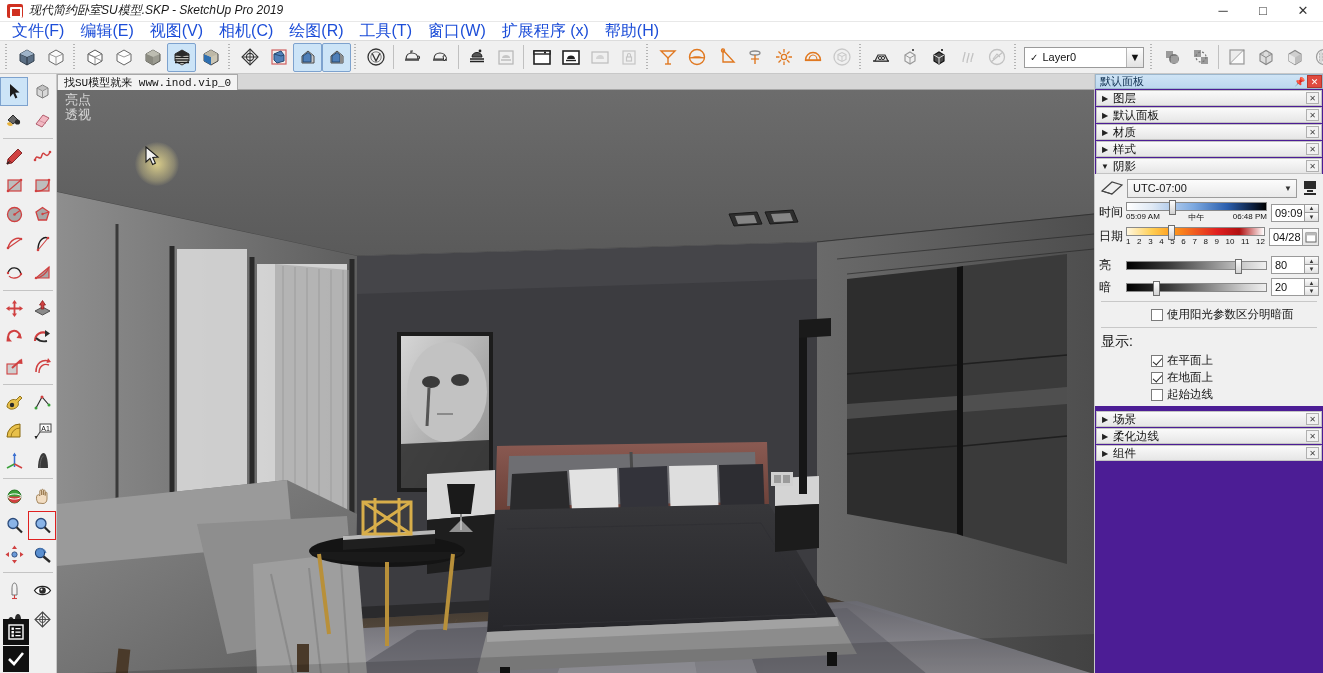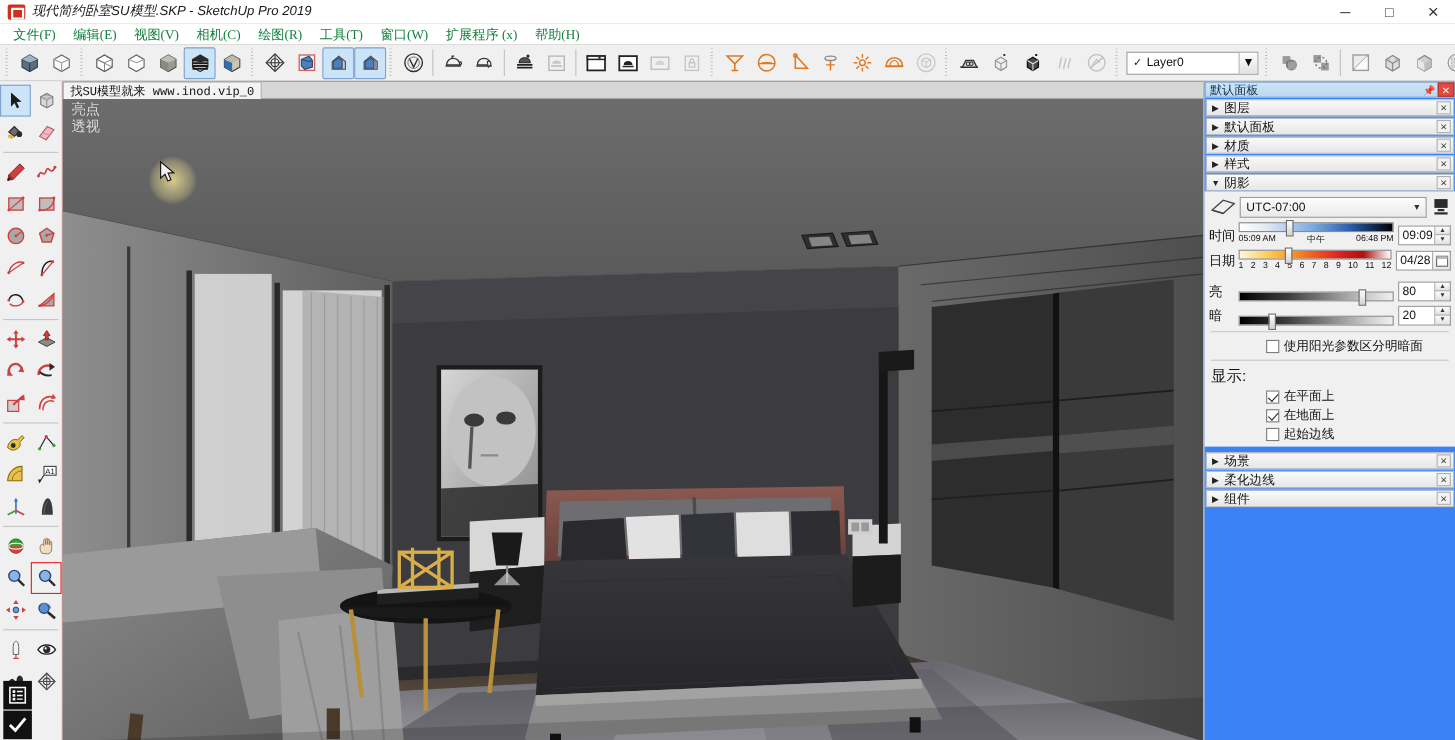--- a/index.html
+++ b/index.html
@@ -29,21 +29,21 @@
   #title-text { font-size: 12px; color: #1a1a1a; white-space: nowrap; font-style: italic; }
   #wincontrols { margin-left: auto; display: flex; height: 22px; }
   .wc { width: 40px; height: 22px; display: flex; align-items: center;
         justify-content: center; font-size: 13px; color: #333; }
   
   #menubar {
     height: 19px; background: #ffffff; display: flex; align-items: center;
     padding-left: 4px; border-bottom: 1px solid #dcdcdc;
   }
   .menu-item {
-    padding: 2px 8px; font-size: 12px; color: #15803d; white-space: nowrap; font-family: Liberation Serif, serif;
+    padding: 2px 8px; font-size: 16px; color: #1d4ed8; white-space: nowrap;
   }
   
   #toolbar {
     height: 33px; background: #f0f0f0;
     display: flex; align-items: center;
     border-bottom: 1px solid #c8c8c8;
     padding-left: 2px;
   }
   .tb-grip {
     width: 6px; height: 26px; flex: none; margin: 0 2px;
@@ -119,21 +119,21 @@
     border-radius: 50%; z-index: 18;
     background: radial-gradient(circle, rgba(255,238,150,0.75) 0%, rgba(255,238,150,0.25) 55%, rgba(255,238,150,0) 72%);
     pointer-events: none;
   }
   #cursor-arrow {
     position: absolute; left: 88px; top: 72px; z-index: 19;
   }
   
   #rightpanel {
     position: absolute; right: 0; top: 74px; bottom: 0; width: 229px;
-    background: #3b82f6; border-left: 1px solid #c8c8c8;
+    background: #4c1d95; border-left: 1px solid #c8c8c8;
   }
   #rp-title {
     height: 15px; display: flex; align-items: center;
     background: linear-gradient(#cfe4f5,#bcd8ef);
     border: 1px solid #9cb7cd; font-size: 11px; color: #103050;
     padding-left: 4px;
   }
   #rp-title .spacer { flex: 1; }
   .rp-pinbtn { width: 13px; height: 13px; display: flex; align-items: center;
     justify-content: center; font-size: 9px; color: #214060; }
@@ -149,21 +149,21 @@
     display: flex; align-items: center; font-size: 11.5px; color: #111;
   }
   .panel-hdr .tri { width: 16px; text-align: center; font-size: 8px; color: #222; }
   .panel-hdr .hx {
     margin-left: auto; width: 13px; height: 12px; margin-right: 2px;
     border: 1px solid #b0b0b0; background: #f2f2f2;
     display: flex; align-items: center; justify-content: center;
     font-size: 8px; color: #444;
   }
   #shadow-body { padding: 4px 4px 2px 4px; background: #f0f0f0; }
-  .sh-row { display: flex; align-items: flex-end; margin-bottom: 4px; }
+  .sh-row { display: flex; align-items: center; margin-bottom: 4px; }
   .sh-label { width: 26px; font-size: 12px; color: #111; }
   .tz-icon {
     width: 26px; height: 20px; flex: none;
     display: flex; align-items: center; justify-content: center;
   }
   #tz-select {
     flex: 1; height: 19px; background: linear-gradient(#fcfcfc,#eaeaea);
     border: 1px solid #9c9c9c; font-size: 11px; color: #111;
     display: flex; align-items: center; padding-left: 5px; position: relative;
     margin-left: 2px;

